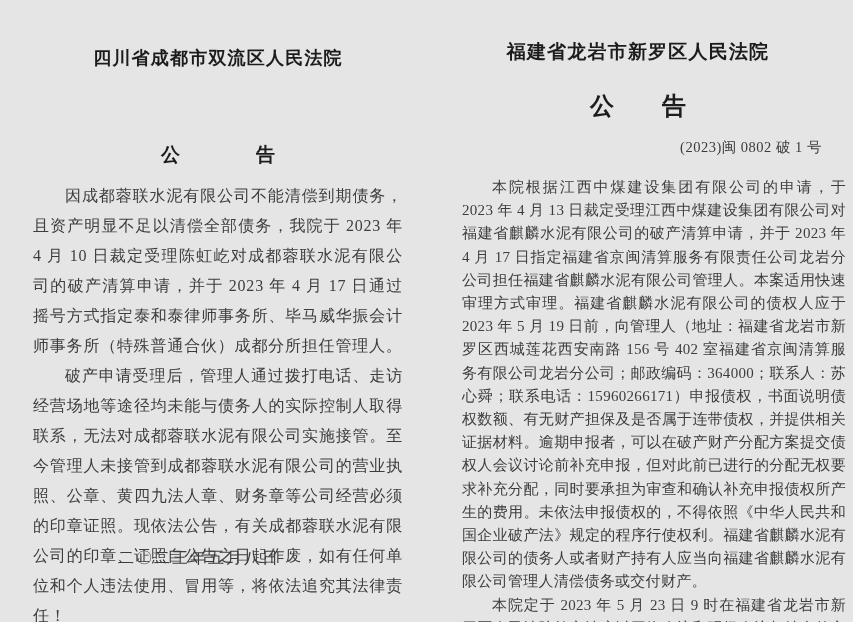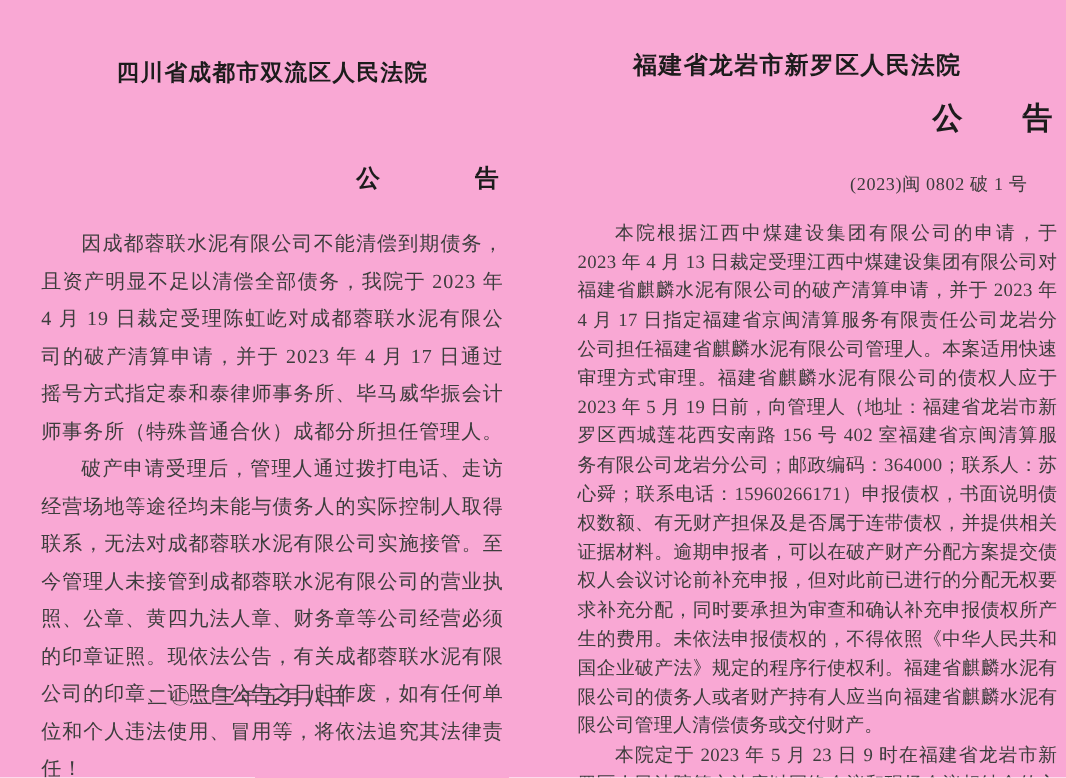--- a/index.html
+++ b/index.html
@@ -4,21 +4,21 @@
 <style>
   html, body {
     margin: 0;
     padding: 0;
     background: #ffffff;
   }
   .page {
     position: relative;
     width: 853px;
     height: 622px;
-    background: #f9a8d4;
+    background: #e5e5e5;
     overflow: hidden;
     font-family: "Liberation Serif", "DejaVu Serif", serif;
     color: #3b3b3b;
   }
   .col {
     position: absolute;
     top: 0;
   }
   .col-left  { left: 33px;  width: 370px; height: 622px; }
   .col-right { left: 430px; width: 416px; height: 576px; }
@@ -39,22 +39,22 @@
   }
   .col-right .court-name {
     top: 39px;
     font-size: 19px;
     letter-spacing: 1.2px;
   }
 
   .notice-title {
     position: absolute;
     left: 0; right: 0;
-    margin: 4px;
-    text-align: right;
+    margin: 16px;
+    text-align: center;
     font-family: Liberation Serif, serif;
     font-weight: bold;
     color: #1c1c1c;
   }
   .col-left .notice-title {
     top: 126px;
     font-size: 19px;
   }
   .col-right .notice-title {
     top: 74px;
@@ -112,21 +112,21 @@
 </style>
 </head>
 <body>
 
 <div class="page">
 
   <section class="col col-left">
     <h1 class="court-name">四川省成都市双流区人民法院</h1>
     <h2 class="notice-title">公　　　　告</h2>
     <div class="body-block">
-      <p>因成都蓉联水泥有限公司不能清偿到期债务，且资产明显不足以清偿全部债务，我院于 2023 年 4 月 19 日裁定受理陈虹屹对成都蓉联水泥有限公司的破产清算申请，并于 2023 年 4 月 17 日通过摇号方式指定泰和泰律师事务所、毕马威华振会计师事务所（特殊普通合伙）成都分所担任管理人。</p>
+      <p>因成都蓉联水泥有限公司不能清偿到期债务，且资产明显不足以清偿全部债务，我院于 2023 年 4 月 10 日裁定受理陈虹屹对成都蓉联水泥有限公司的破产清算申请，并于 2023 年 4 月 17 日通过摇号方式指定泰和泰律师事务所、毕马威华振会计师事务所（特殊普通合伙）成都分所担任管理人。</p>
       <p>破产申请受理后，管理人通过拨打电话、走访经营场地等途径均未能与债务人的实际控制人取得联系，无法对成都蓉联水泥有限公司实施接管。至今管理人未接管到成都蓉联水泥有限公司的营业执照、公章、黄四九法人章、财务章等公司经营必须的印章证照。现依法公告，有关成都蓉联水泥有限公司的印章、证照自公告之日起作废，如有任何单位和个人违法使用、冒用等，将依法追究其法律责任！</p>
     </div>
     <div class="notice-date">二〇二三年五月八日</div>
   </section>
 
   <section class="col col-right">
     <h1 class="court-name">福建省龙岩市新罗区人民法院</h1>
     <h2 class="notice-title">公　　告</h2>
     <div class="case-number">(2023)闽 0802 破 1 号</div>
     <div class="body-block">

